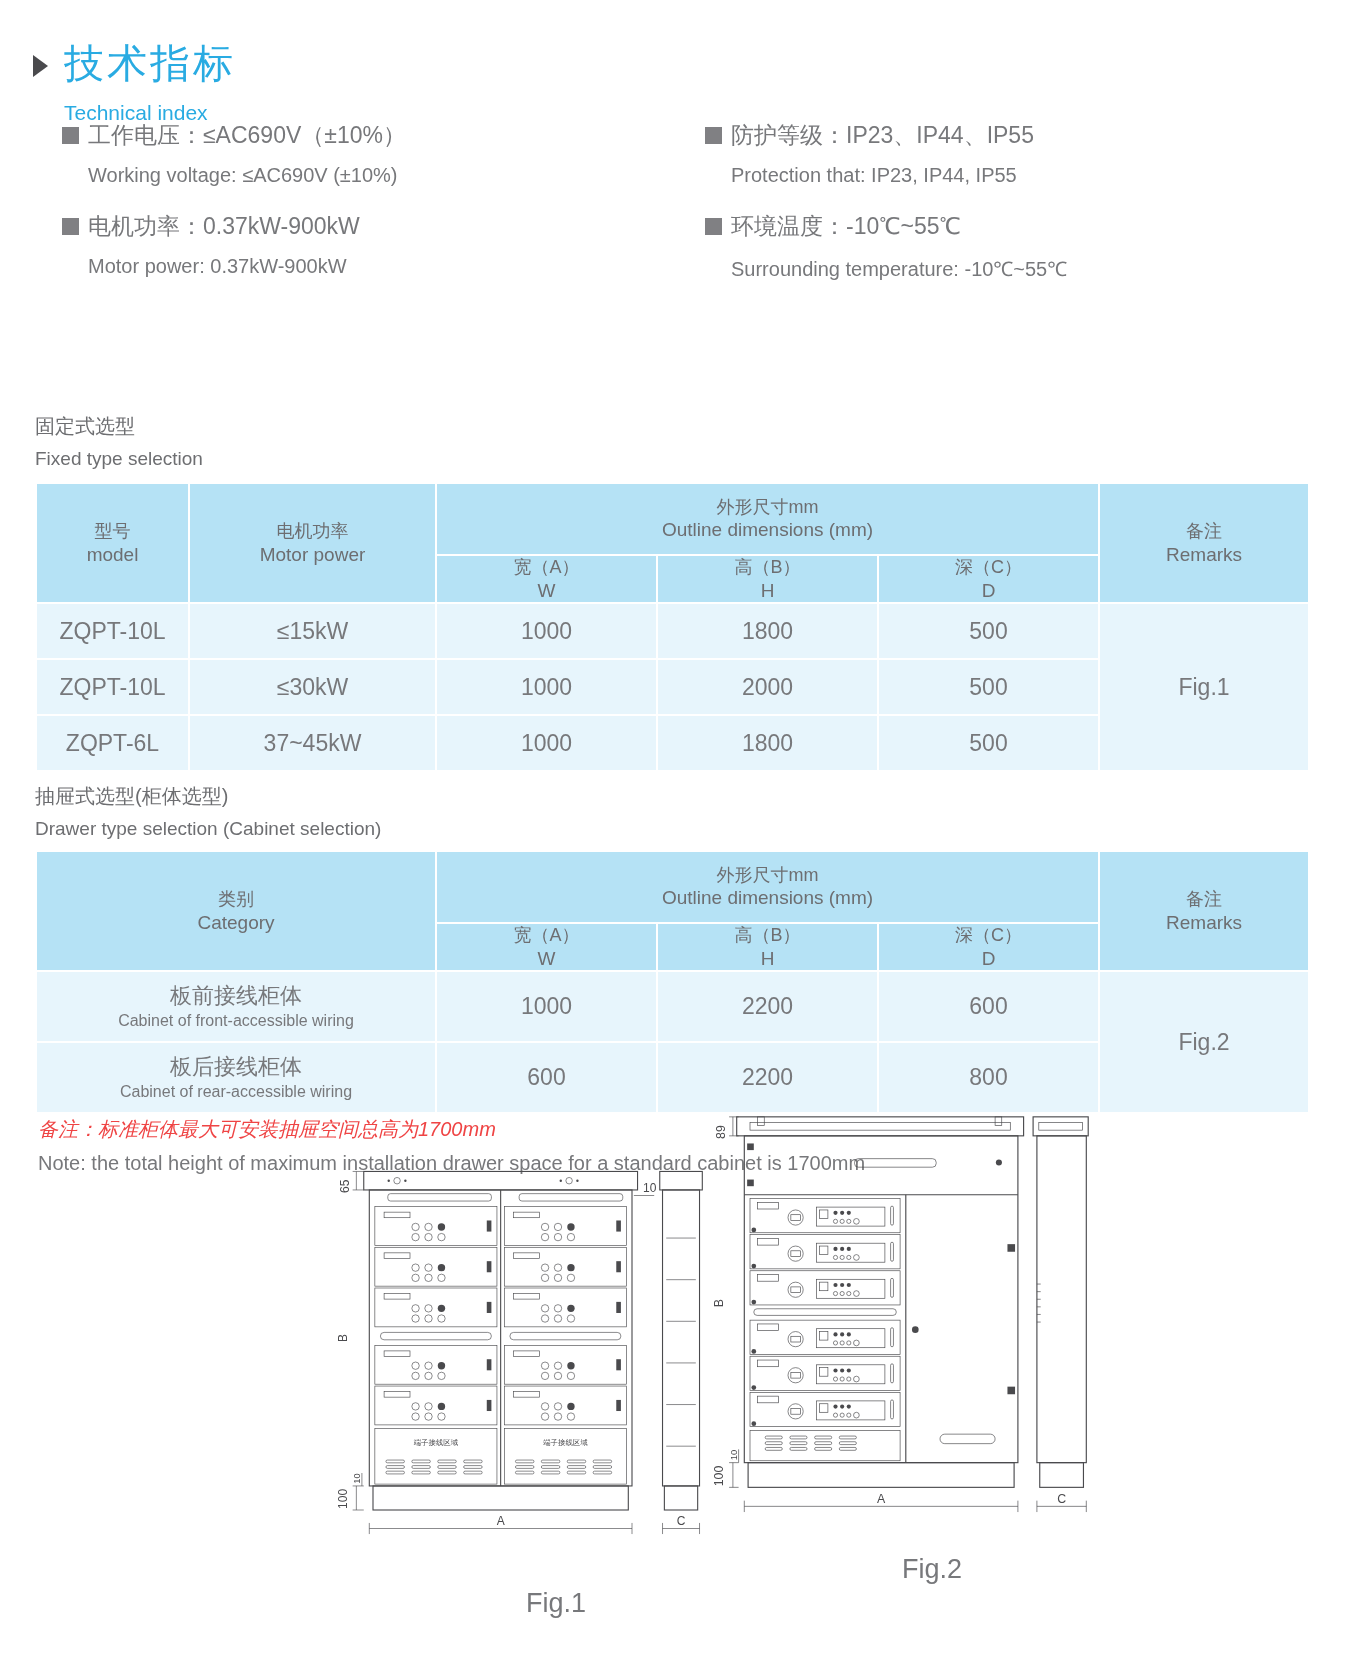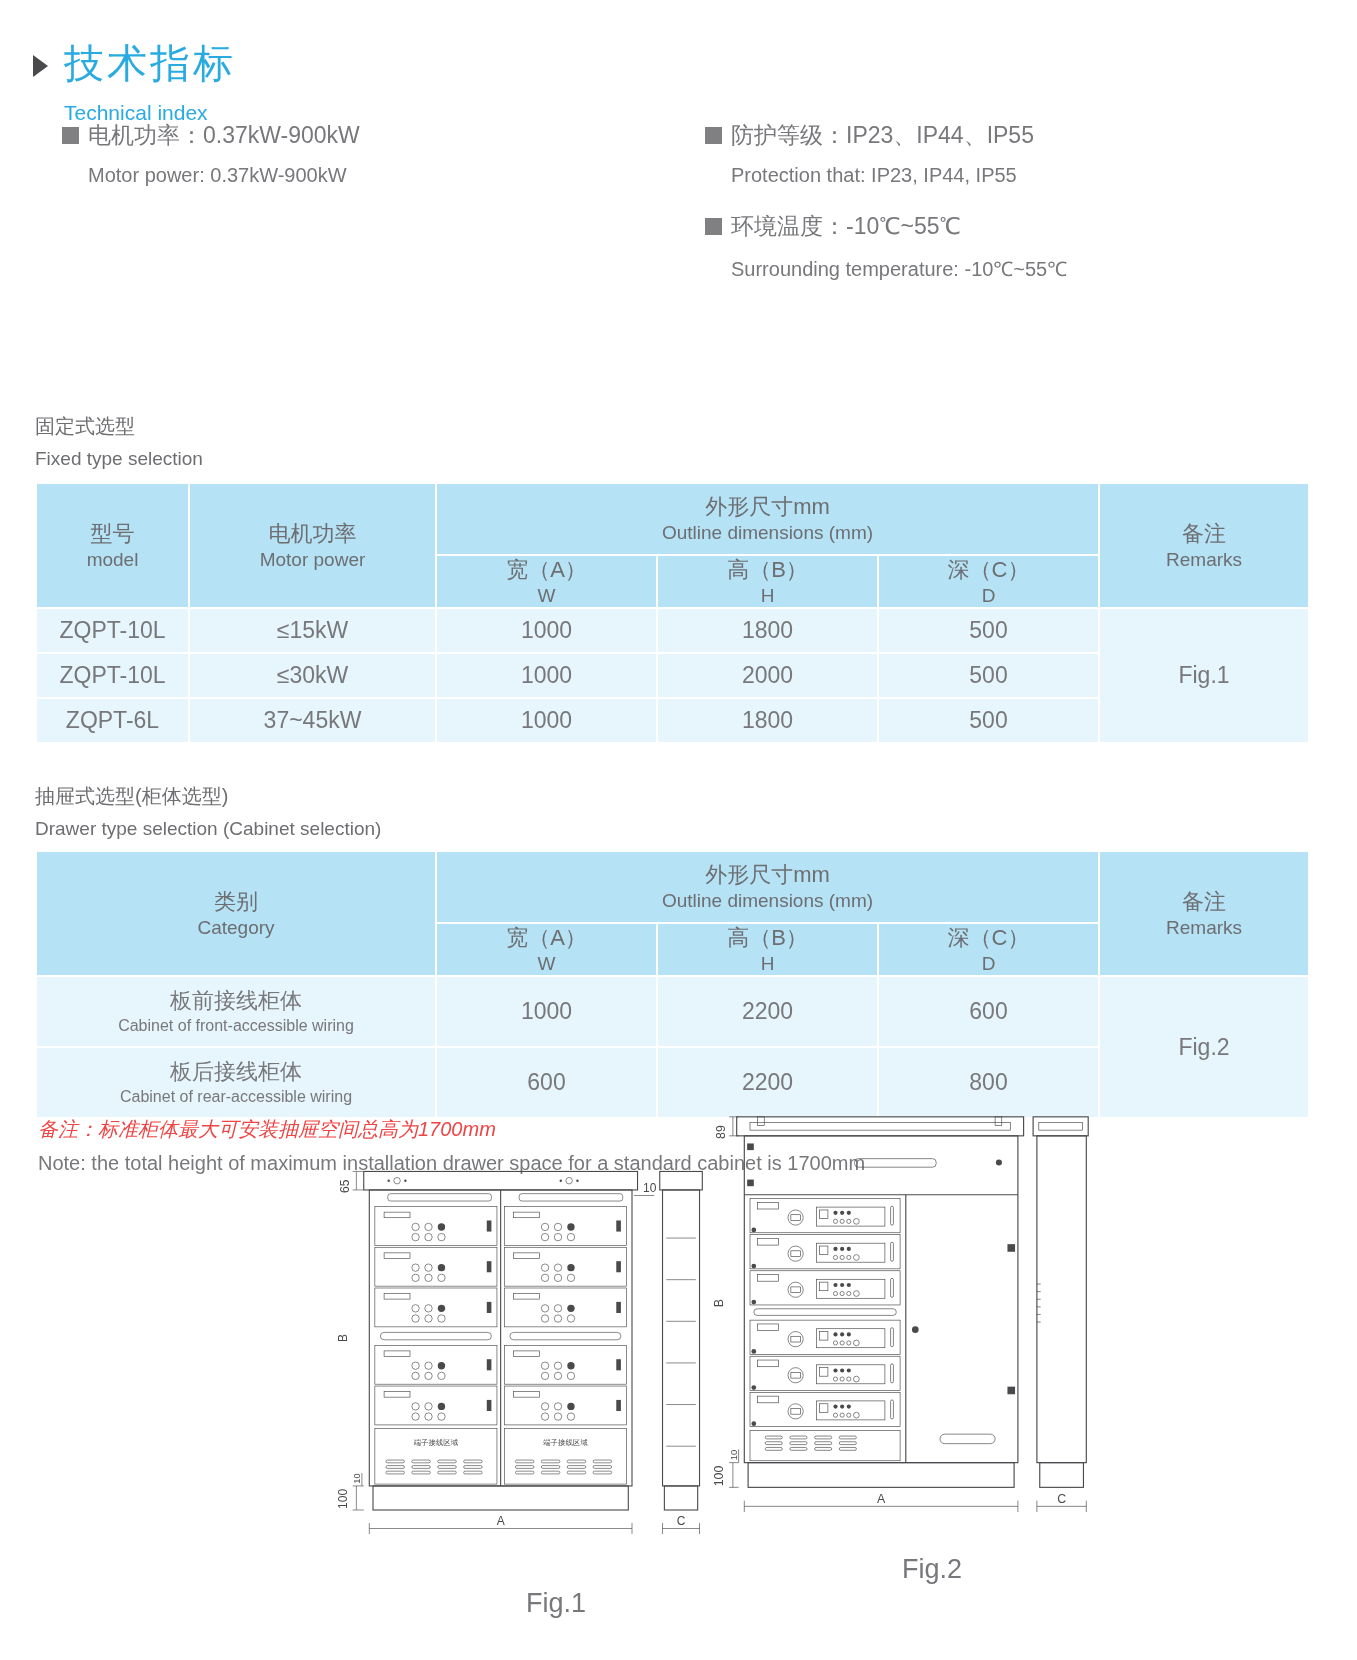--- a/index.html
+++ b/index.html
@@ -32,25 +32,25 @@
   .sec-fixed  { top:413px; }
   .sec-drawer { top:783px; }
 
   
   table.spec-table { position:absolute; left:35px; width:1273px; border-collapse:collapse; table-layout:fixed; }
   .tbl-fixed  { top:482px; }
   .tbl-drawer { top:850px; }
   .spec-table th, .spec-table td { border:2px solid #ffffff; text-align:center; vertical-align:middle; font-weight:normal; }
   .spec-table th { background:#b5e2f5; color:#6d6e71; }
   .spec-table td { background:#e7f5fc; color:#77787b; font-size:23px; }
-  .h-zh { font-size:22px; line-height:1.25; }
+  .h-zh { font-size:18px; line-height:1.25; }
   .h-en { font-size:19px; line-height:1.25; }
   .tier1 th { height:72px; }
   .tier2 th { height:44px; }
-  .tbl-fixed  tbody tr { height:45px; }
+  .tbl-fixed  tbody tr { height:56px; }
   .tbl-drawer tbody tr { height:71px; }
   .cat-zh { font-size:22px; line-height:1.3;text-align:center; }
   .cat-en { font-size:16px; line-height:1.3;text-align:center; }
   .remark-cell { font-size:25px; }
 
   
   .note-block { position:absolute; left:38px; top:1116px; }
   .note-zh { font-size:20px; color:#ef4444;font-style:italic; }
   .note-en { font-size:20px; color:#77787b; margin-top:9px; }
 
@@ -76,20 +76,27 @@
 
   <div class="title-block">
     <div class="title-row">
       <span class="arrow-icon"></span>
       <span class="title-zh">技术指标</span>
     </div>
     <div class="title-en">Technical index</div>
   </div>
 
   <div class="spec-col left">
+    <div class="spec-item">
+      <div class="spec-zh">
+          <span class="bullet"></span>
+          <span>工作电压：≤AC690V（±10%）</span>
+        </div>
+      <div class="spec-en">Working voltage: ≤AC690V (±10%)</div>
+    </div>
     <div class="spec-item">
       <div class="spec-zh">
           <span class="bullet"></span>
           <span>电机功率：0.37kW-900kW</span>
         </div>
       <div class="spec-en">Motor power: 0.37kW-900kW</div>
     </div>
   </div>
 
   <div class="spec-col right">

